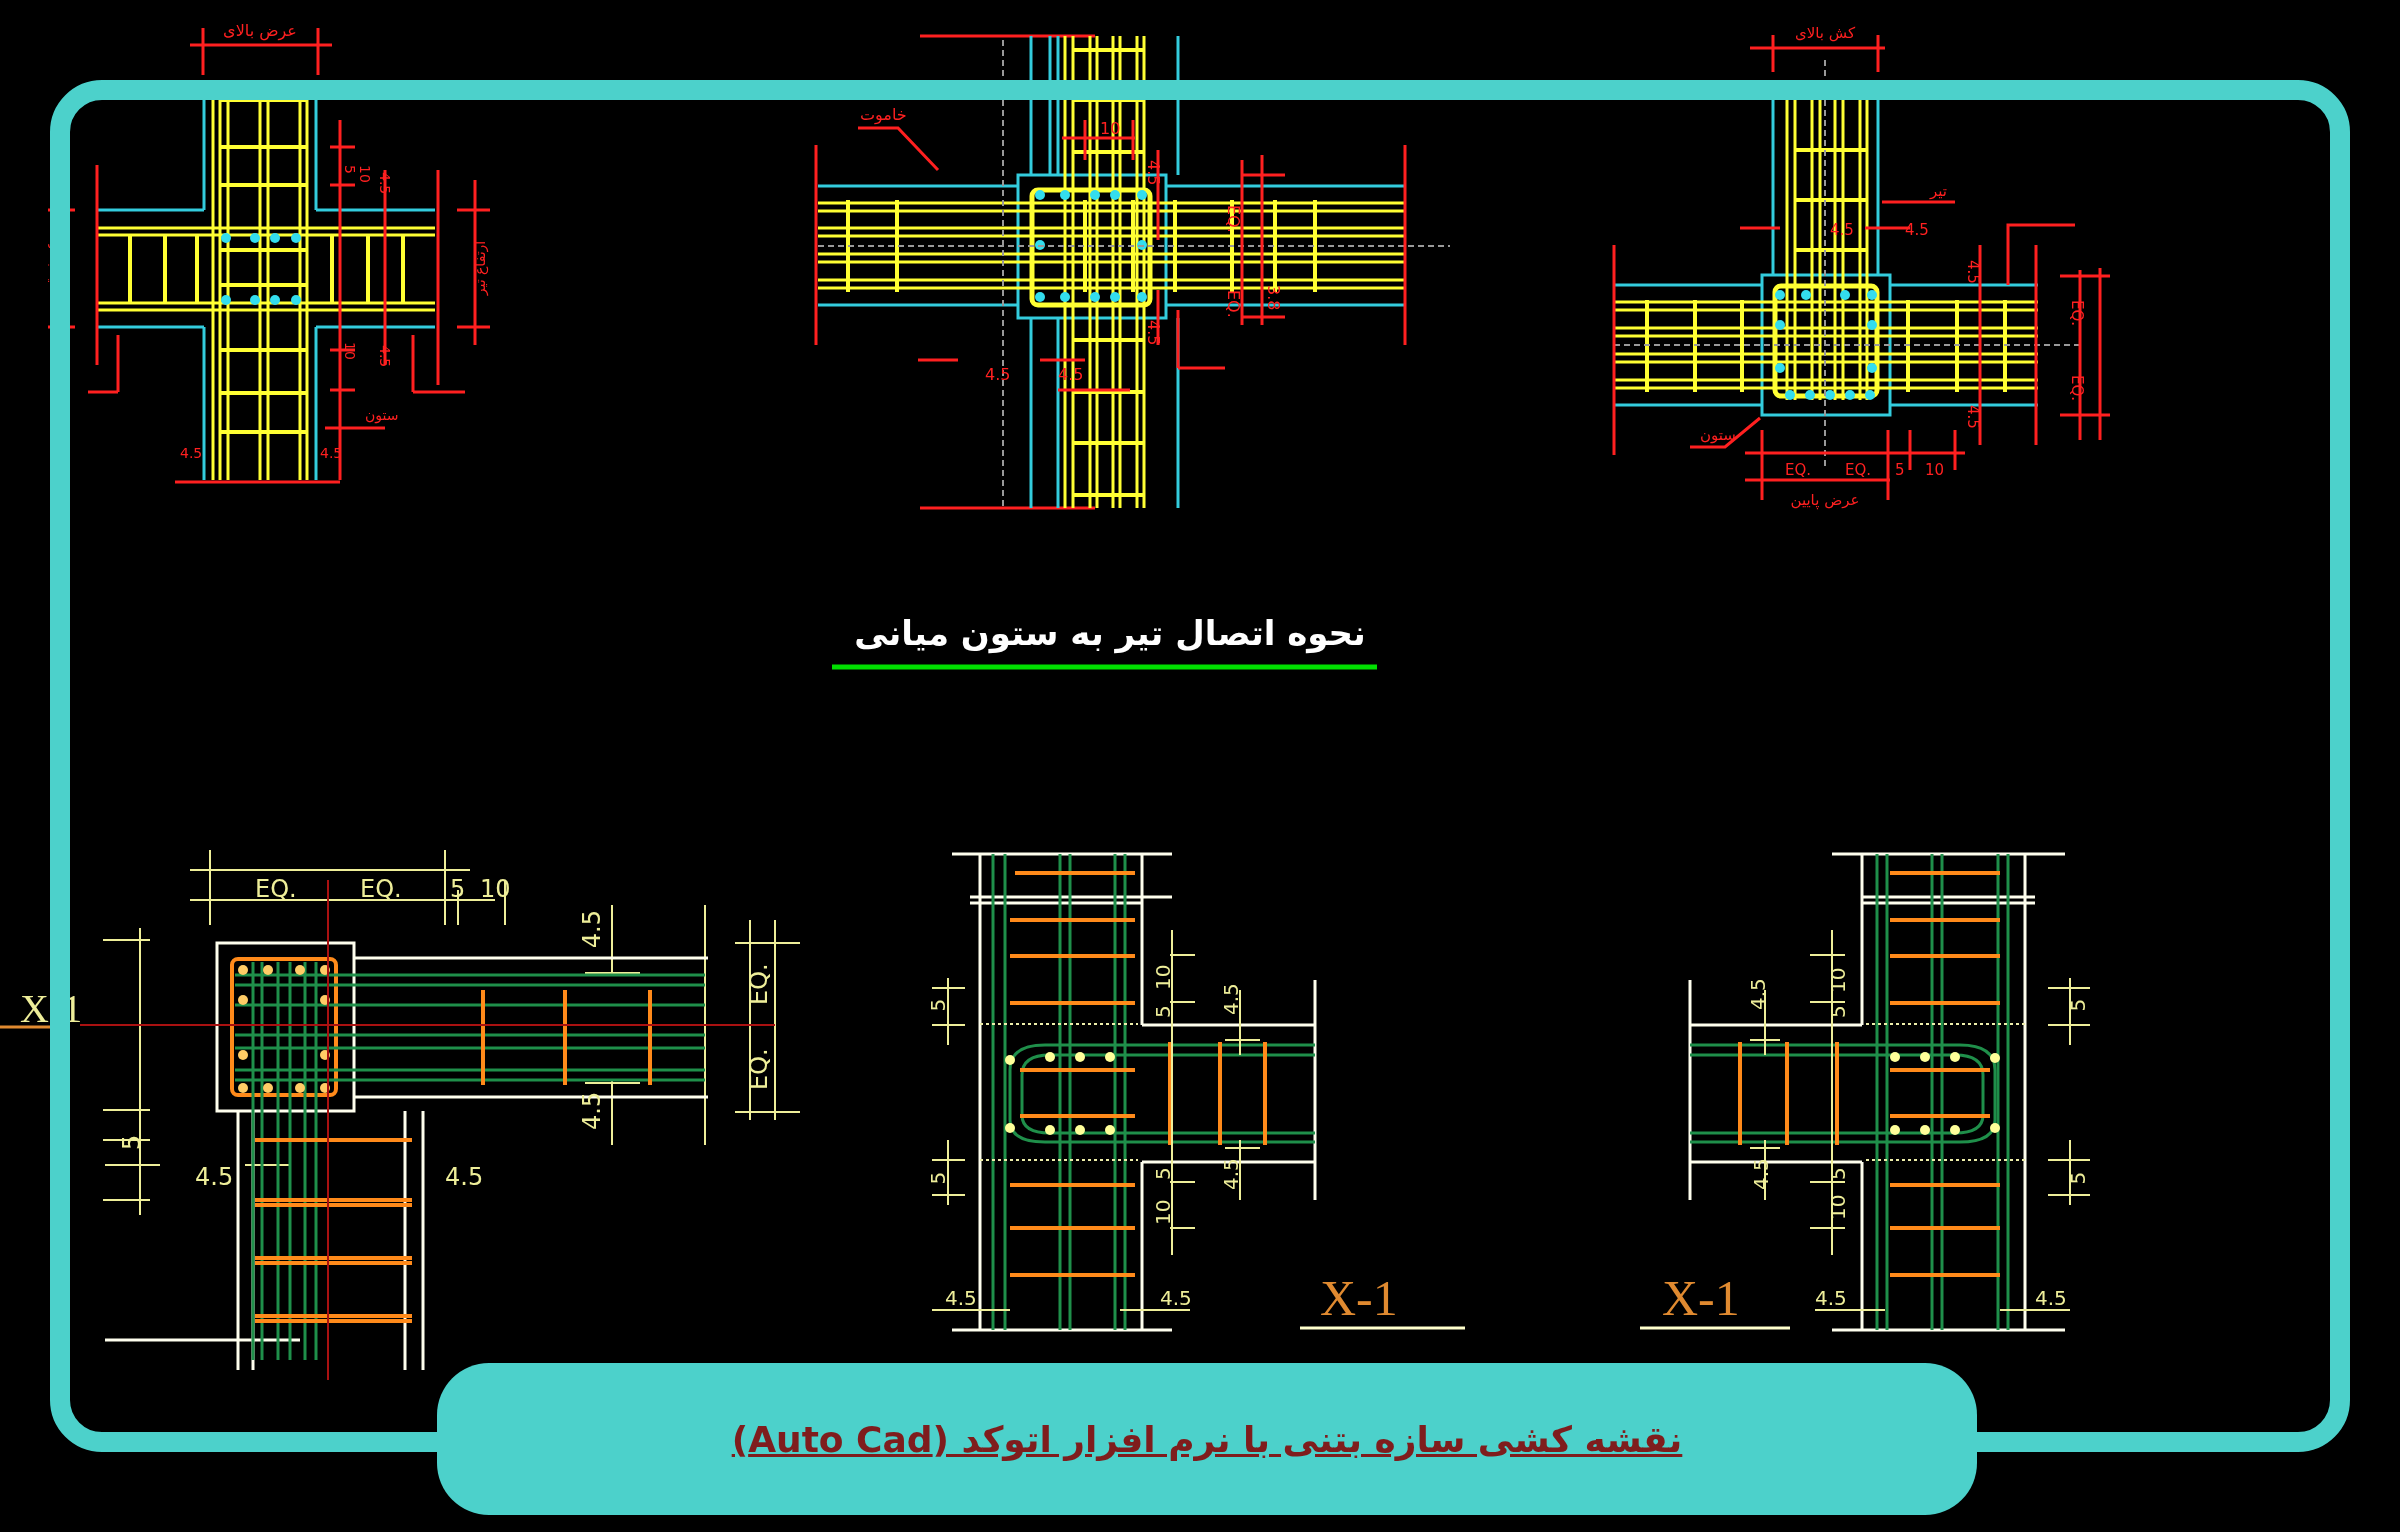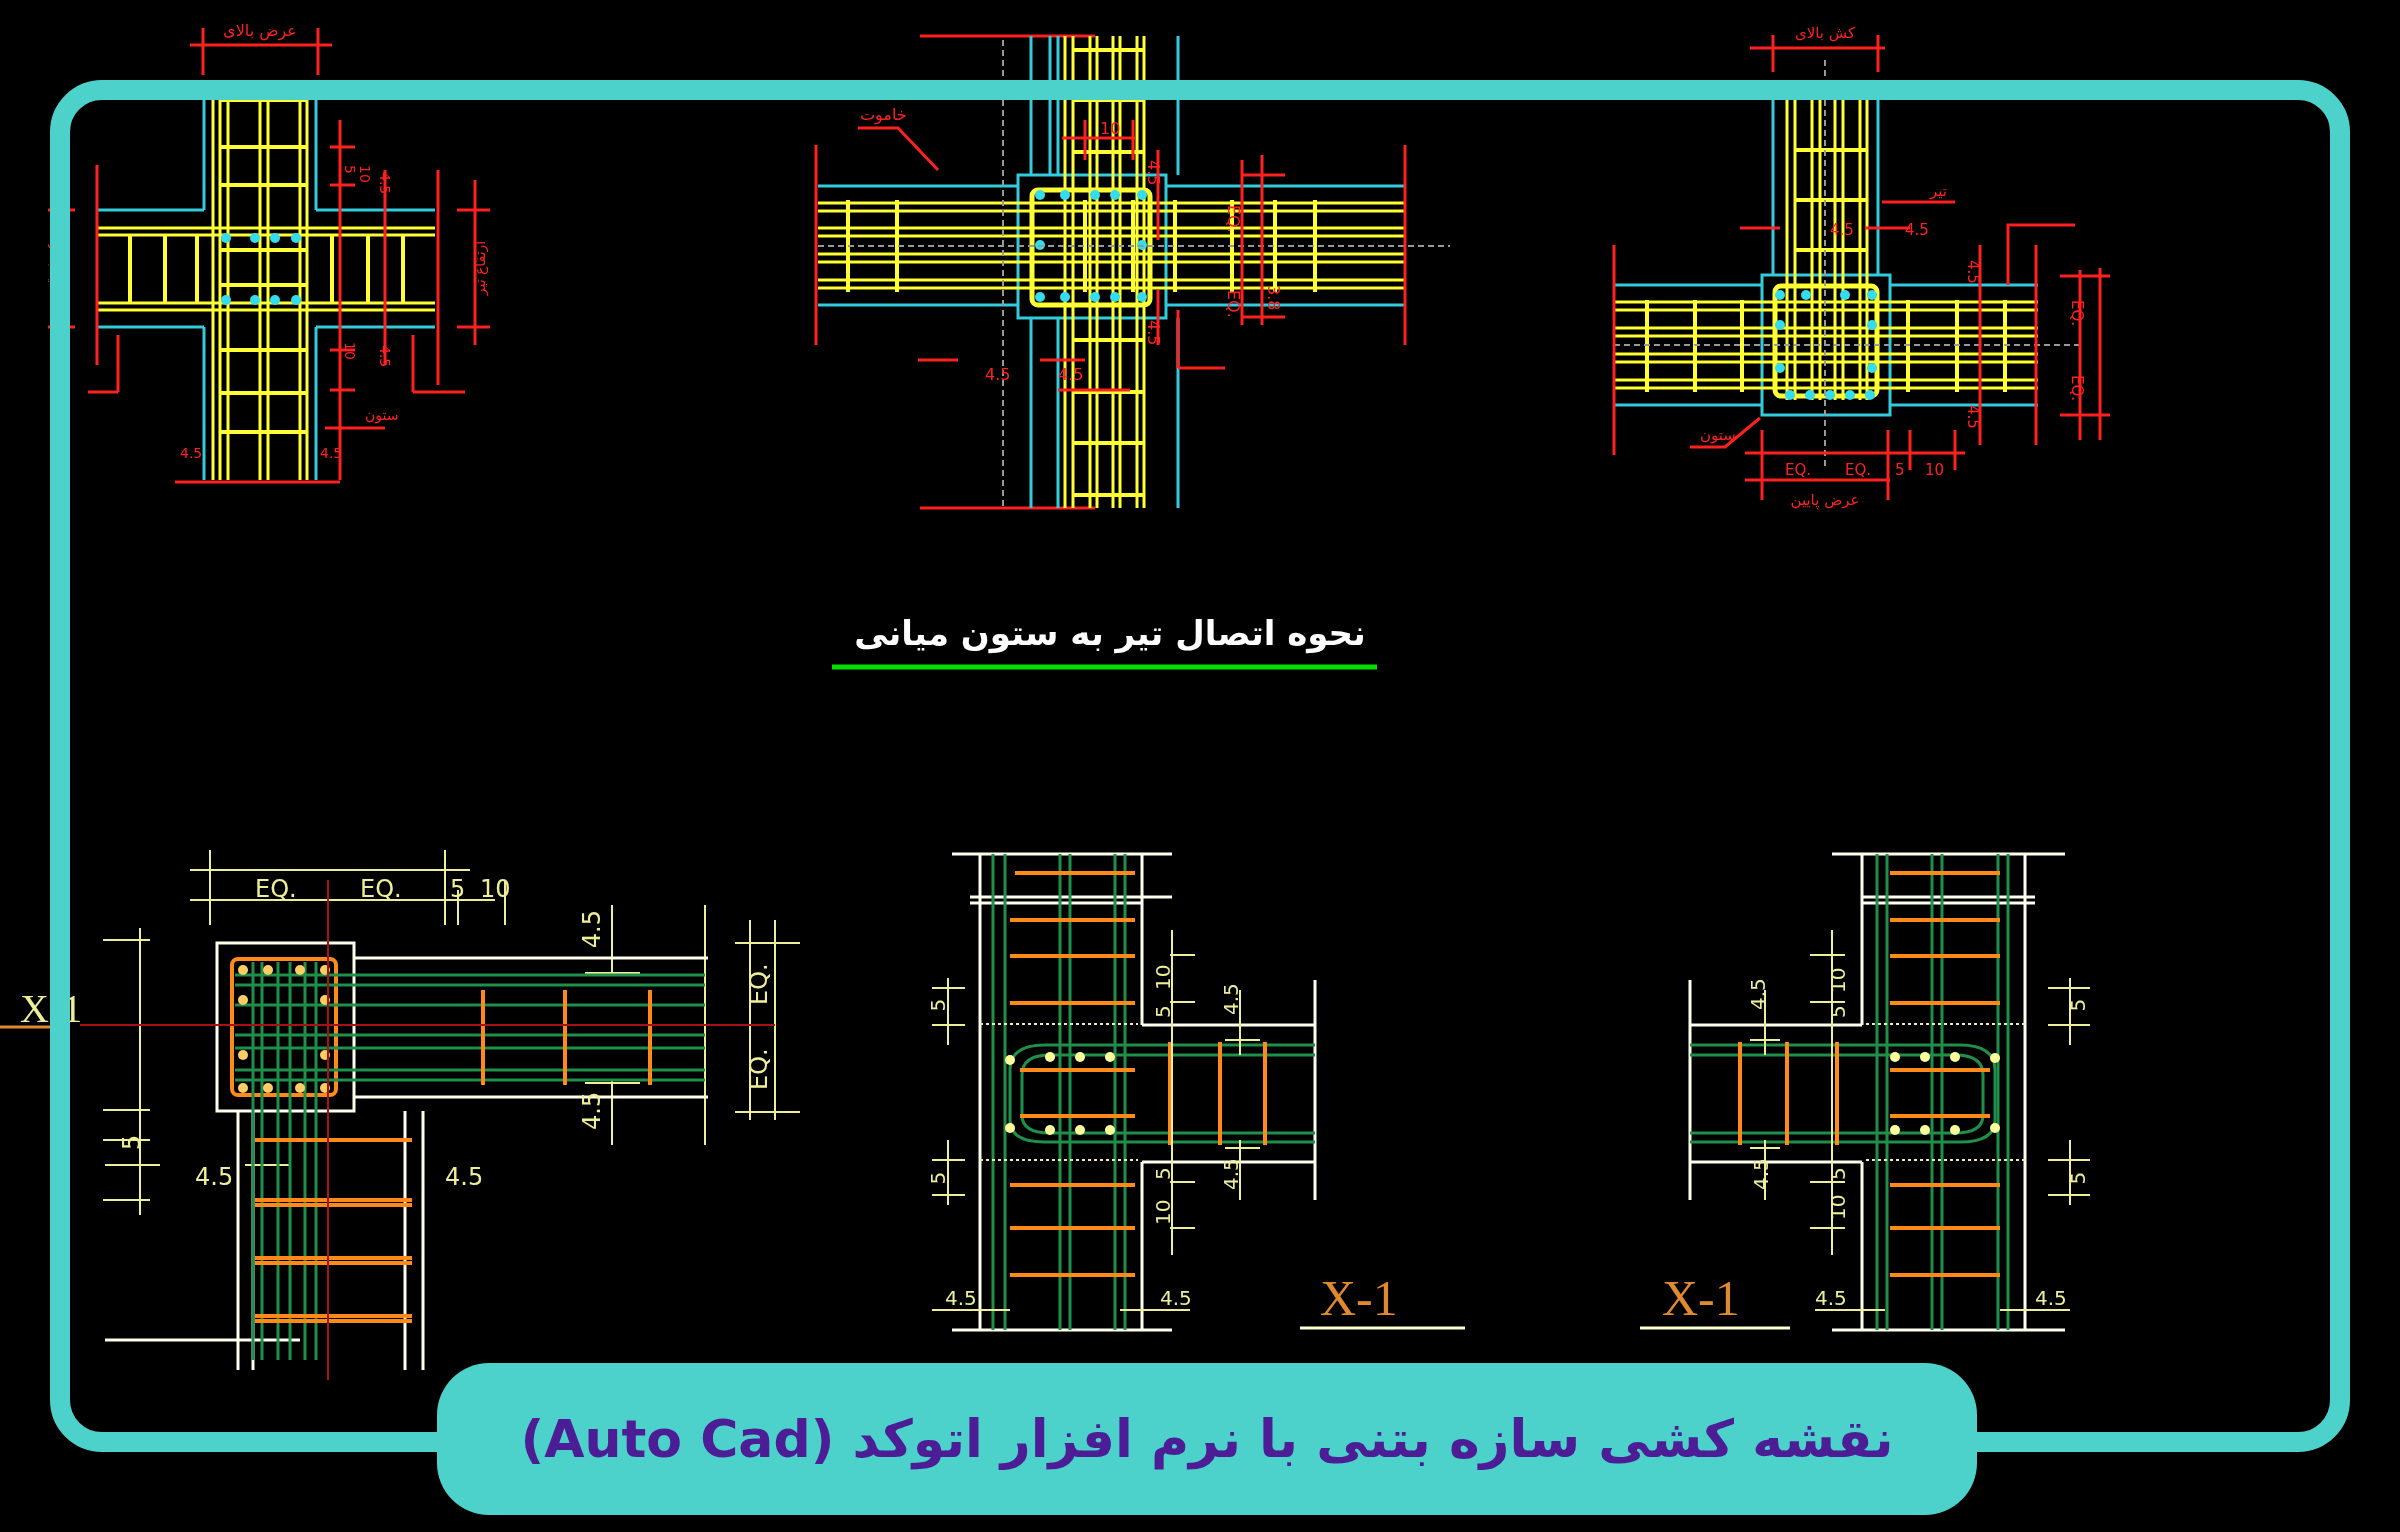--- a/index.html
+++ b/index.html
@@ -1,20 +1,20 @@
 <!DOCTYPE html>
 <html><head>
 <meta charset="utf-8">
 <style>
   html,body{margin:0;padding:0;background:#000;}
   body{width:2400px;height:1532px;position:relative;overflow:hidden;font-family:"DejaVu Sans",sans-serif;}
   #drawing{position:absolute;left:0;top:0;width:2400px;height:1532px;}
   .frame{position:absolute;left:50px;top:80px;width:2300px;height:1372px;box-sizing:border-box;border:20px solid #4CD1CB;border-radius:52px;pointer-events:none;}
   .caption{position:absolute;left:437px;top:1363px;width:1540px;height:152px;background:#4CD1CB;border-radius:52px;display:flex;align-items:center;justify-content:center;}
-  .caption span{color:#4c1d95;font-family:"DejaVu Sans",sans-serif;font-weight:bold;font-size:52px;direction:rtl;unicode-bidi:plaintext;letter-spacing:0px;}
+  .caption span{color:#7f1d1d;font-family:"DejaVu Sans",sans-serif;font-weight:bold;font-size:36px;direction:rtl;unicode-bidi:plaintext;letter-spacing:0px;text-decoration:underline;}
   .fa{font-family:"DejaVu Sans",sans-serif;}
 </style>
 </head>
 <body>
 
 <svg id="drawing" viewBox="0 0 2400 1532" xmlns="http://www.w3.org/2000/svg">
 
   <g>
 
     <g stroke="#FF2020" stroke-width="3" fill="none">

